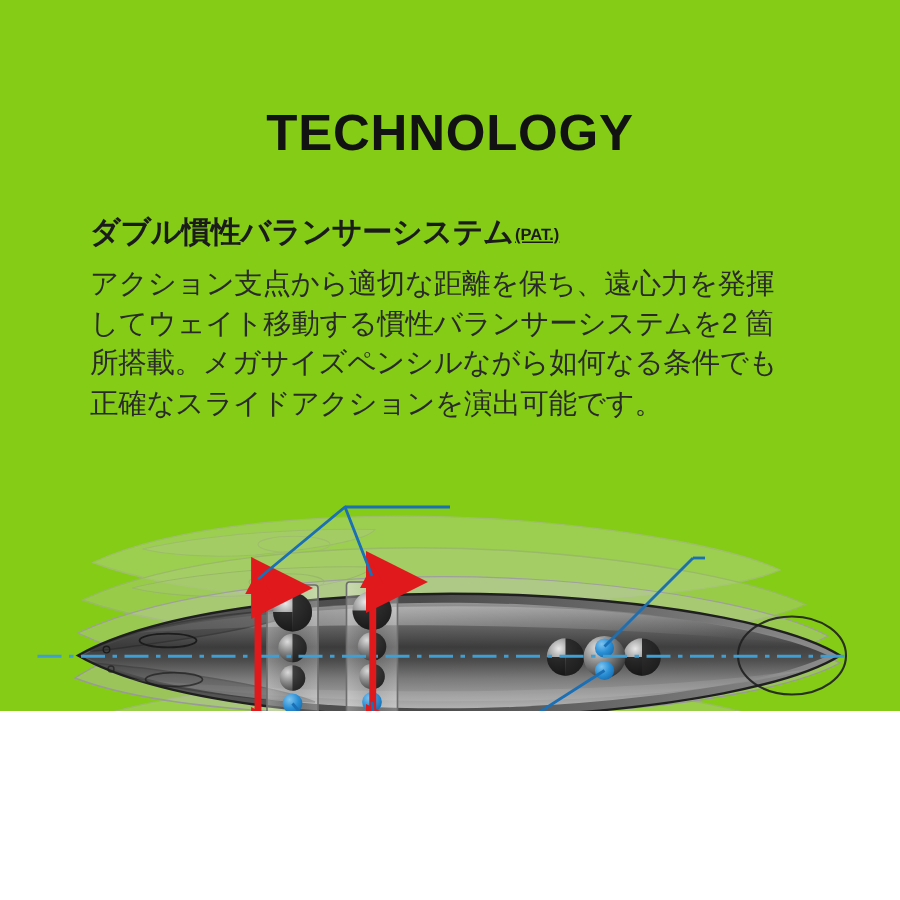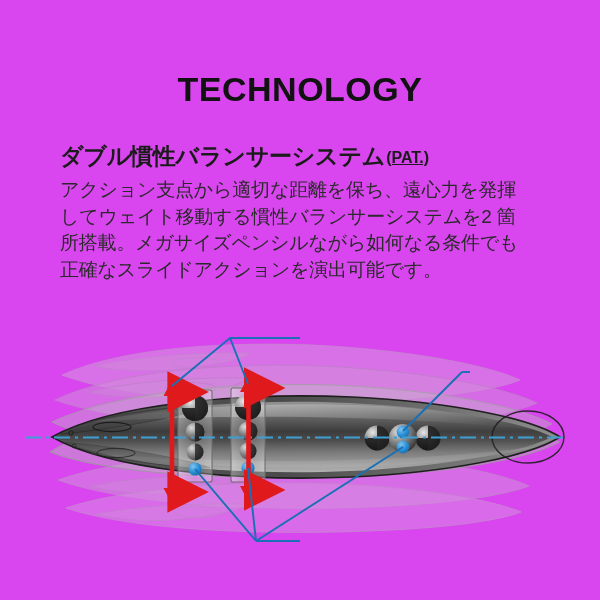--- a/index.html
+++ b/index.html
@@ -8,22 +8,22 @@
     background: #ffffff;
   }
   body {
     font-family: "Liberation Sans", "DejaVu Sans", sans-serif;
     color: #1a1a1a;
     -webkit-font-smoothing: antialiased;
   }
   #page {
     position: relative;
     width: 600px;
-    height: 600px;
-    background: #d946ef;
+    height: 474px;
+    background: #84cc16;
     overflow: hidden;
   }
 
   
   .page-title {
     position: absolute;
     top: 70px;
     left: 0;
     width: 600px;
     text-align: center;
@@ -35,27 +35,27 @@
   }
 
   .subtitle-row {
     position: absolute;
     top: 141px;
     left: 60px;
     display: flex;
     align-items: baseline;
   }
   .subtitle-main {
-    font-size: 23px;
+    font-size: 20px;
     font-weight: 700;
     color: #1b1b1b;
     letter-spacing: -0.2px;
   }
   .subtitle-pat {
-    font-size: 16px;
+    font-size: 11px;
     font-weight: 700;
     color: #1b1b1b;
     margin-left: 1px;
     position: relative;
     top: -1px;
     text-decoration: underline;
   }
 
   .body-copy {
     position: absolute;

